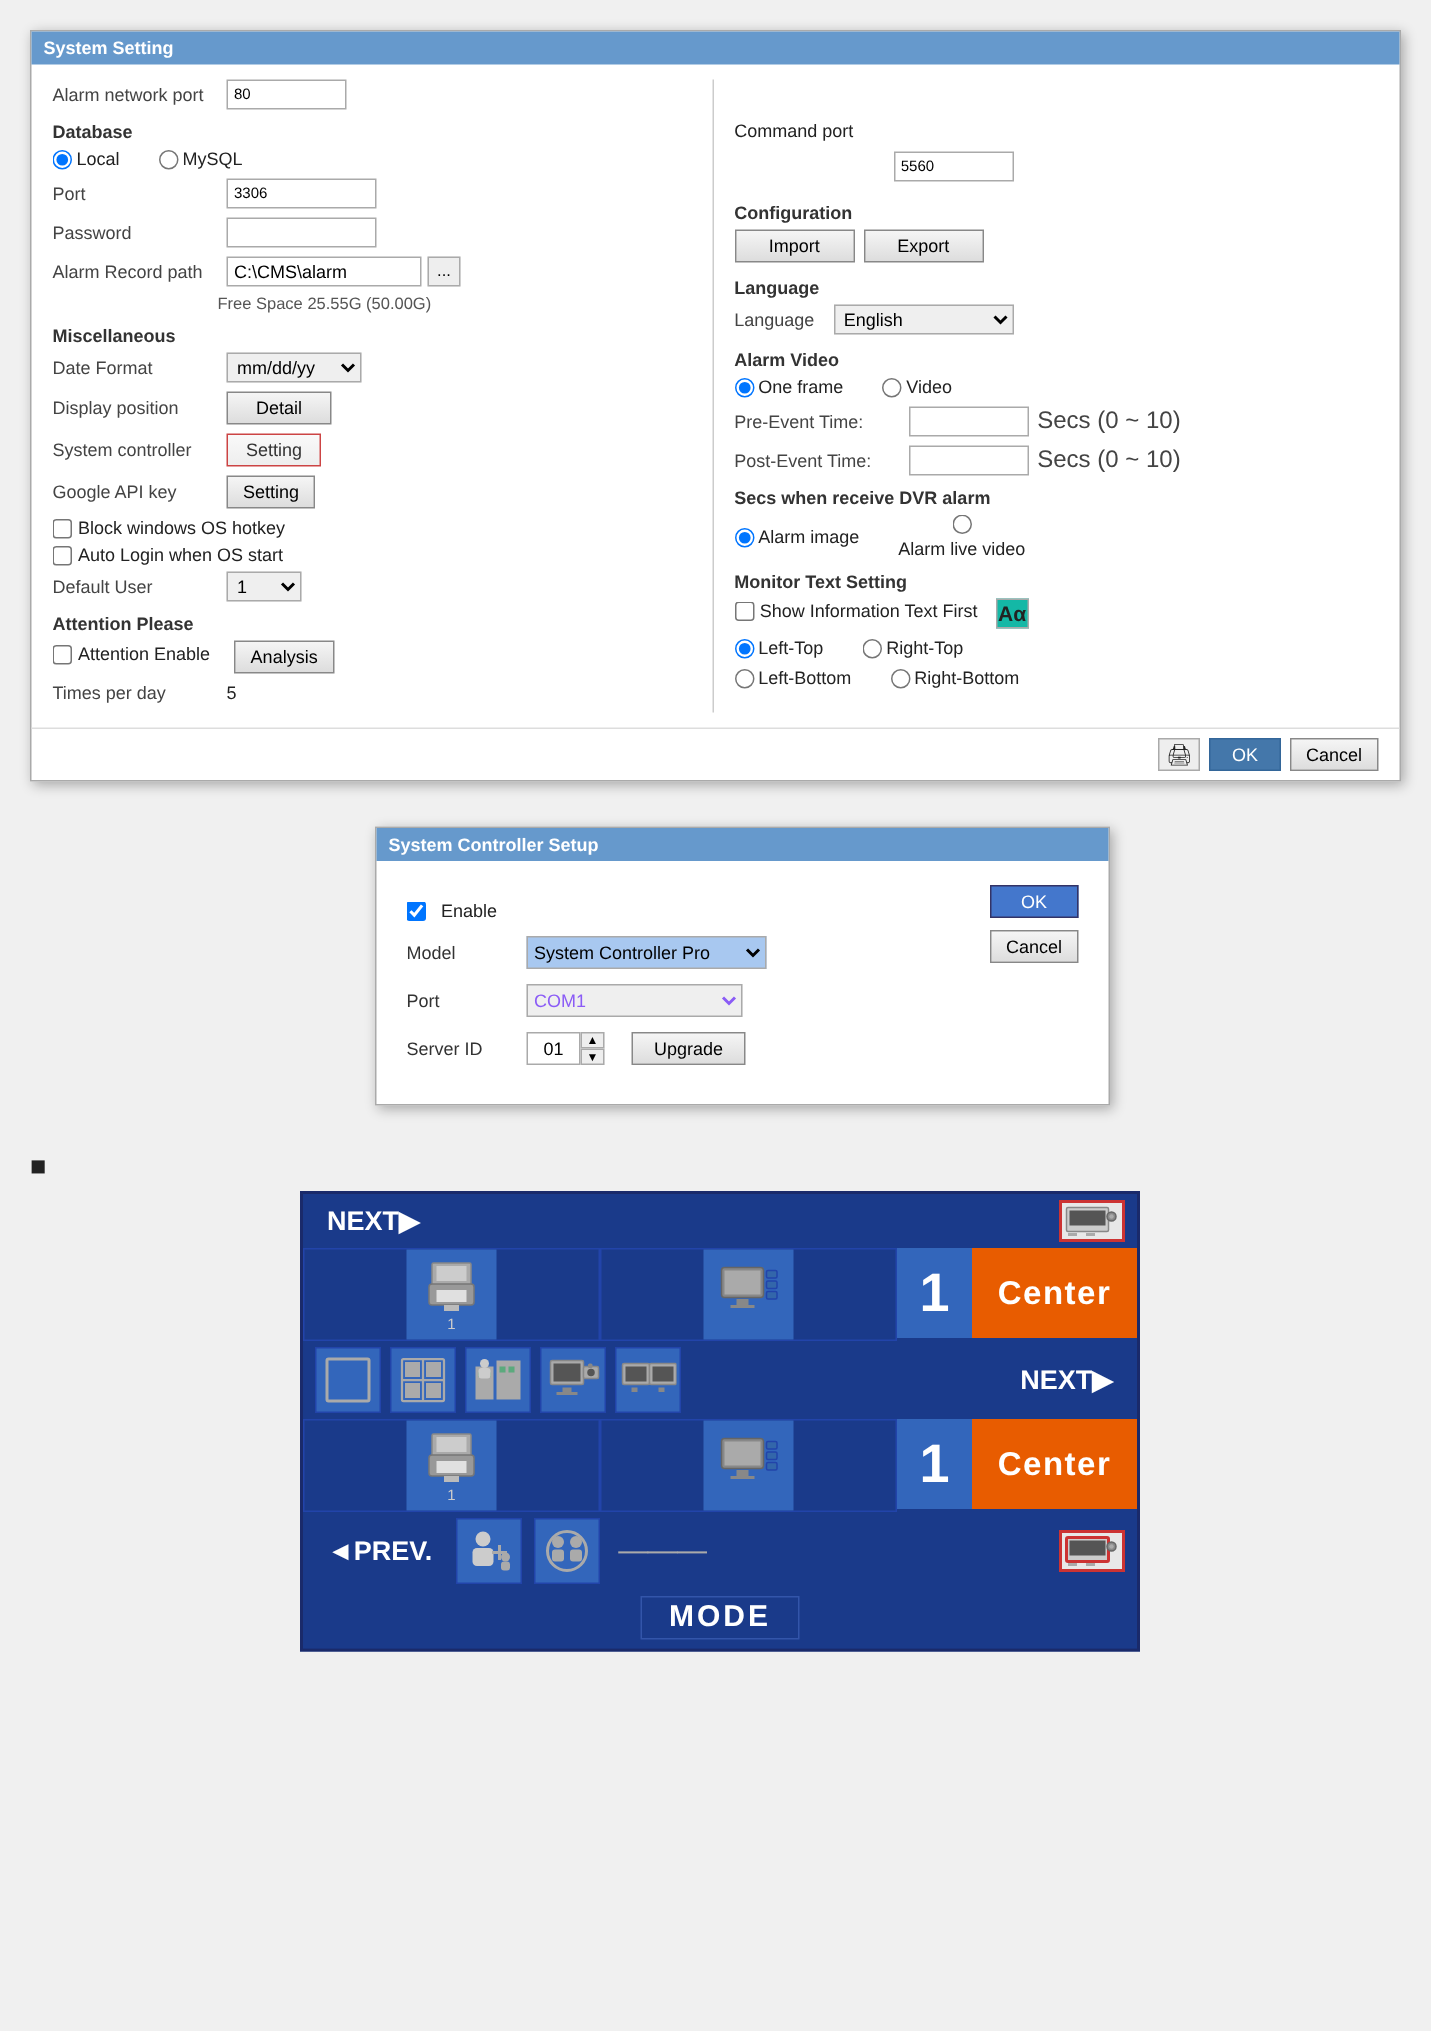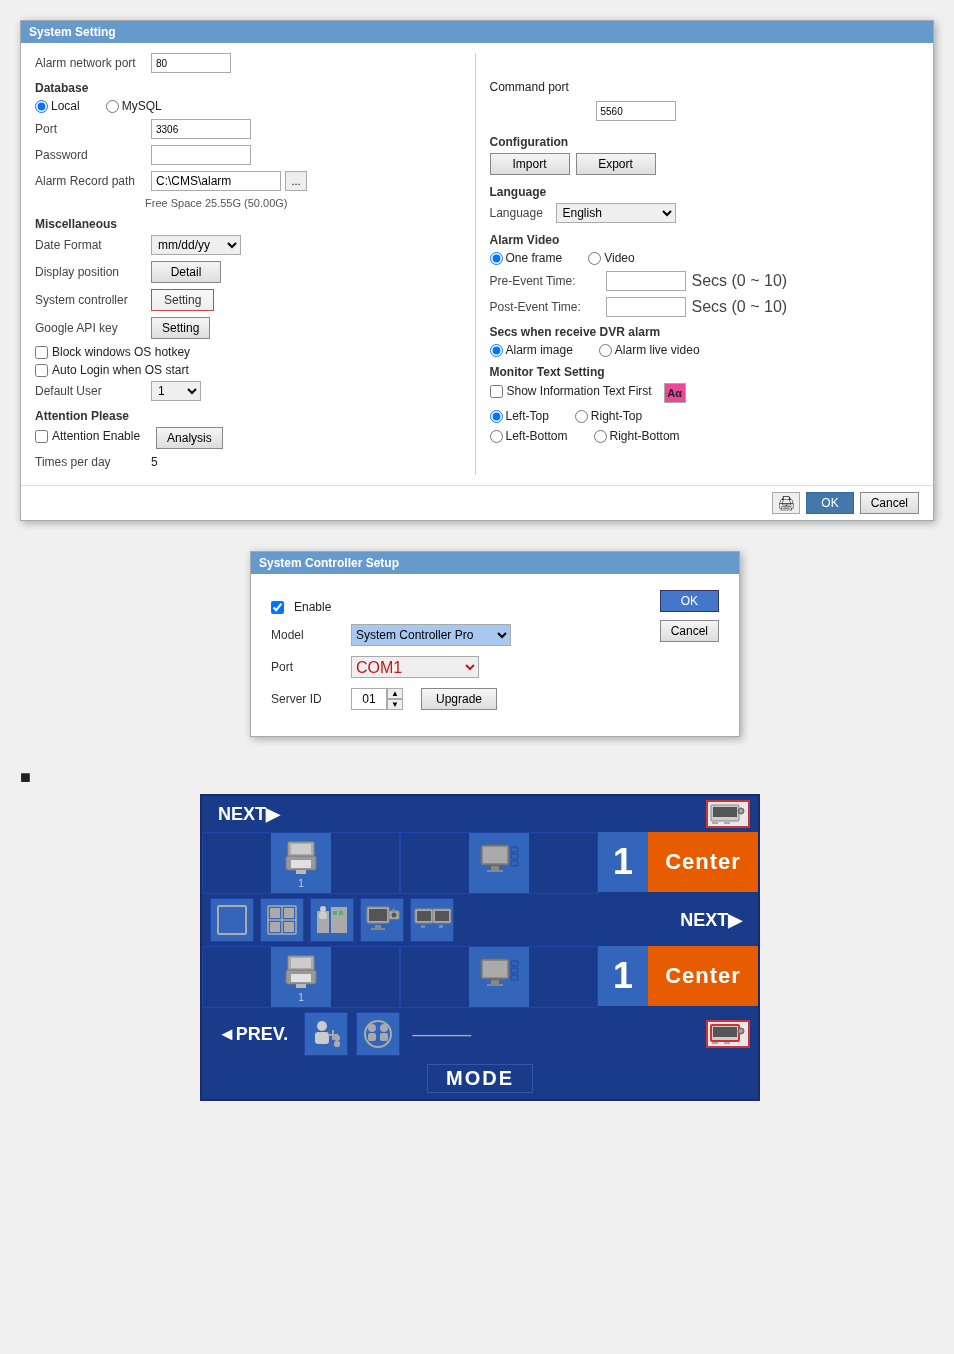--- a/index.html
+++ b/index.html
@@ -74,25 +74,25 @@
       font-size: 12px;
       padding: 0 2px;
     }
     .path-row { display: flex; align-items: center; gap: 4px; }
     .path-box { border: 1px solid #aaa; padding: 1px 4px; font-size: 12px; height: 20px; width: 130px; }
     .browse-btn { border: 1px solid #aaa; background: #eee; width: 22px; height: 20px; font-size: 11px; cursor: pointer; display: flex; align-items: center; justify-content: center; }
     .free-space { font-size: 11px; color: #555; margin-top: 2px; margin-left: 0; }
     .secs-label { font-size: 16px; color: #444; }
     .ab-icon {
       border: 1px solid #aaa;
-      background: #ec4899;
+      background: #14b8a6;
       width: 22px;
       height: 20px;
       display: flex; align-items: center; justify-content: center;
-      font-size: 11px;
+      font-size: 14px;
       font-weight: bold;
     }
     .setting-btn {
       border: 1px solid #cc4444;
       background: linear-gradient(to bottom, #f9f9f9, #eee);
       padding: 2px 12px;
       font-size: 12px;
       cursor: pointer;
       height: 22px;
       color: #333;
@@ -133,21 +133,21 @@
     .sc-dialog-body {
       padding: 16px 20px 16px 20px;
       display: flex;
       gap: 14px;
     }
     .sc-left { flex: 1; }
     .sc-right { display: flex; flex-direction: column; gap: 8px; justify-content: flex-start; }
     .sc-row { display: flex; align-items: center; gap: 10px; margin-bottom: 10px; }
     .sc-label { min-width: 70px; color: #333; }
     .sc-select { border: 1px solid #aaa; height: 22px; font-size: 12px; width: 160px; }
-    .sc-port-select { border: 1px solid #aaa; height: 22px; font-size: 16px; width: 128px; color: #b91c1c; }
+    .sc-port-select { border: 1px solid #aaa; height: 22px; font-size: 12px; width: 144px; color: #8b5cf6; }
     .sc-spinbox {
       display: flex; align-items: center;
     }
     .sc-spin-input { border: 1px solid #aaa; height: 22px; font-size: 12px; width: 36px; text-align: center; }
     .sc-spin-btns { display: flex; flex-direction: column; }
     .sc-spin-btn { border: 1px solid #aaa; background: #eee; width: 16px; height: 11px; font-size: 8px; cursor: pointer; display: flex; align-items: center; justify-content: center; line-height: 1; }
     .upgrade-btn { border: 1px solid #888; background: linear-gradient(to bottom, #f5f5f5, #ddd); padding: 2px 14px; font-size: 12px; cursor: pointer; height: 22px; margin-left: 8px; }
     .ok-btn { background: #4477cc; color: #fff; border: 1px solid #336; padding: 3px 18px; font-size: 12px; cursor: pointer; }
     .cancel-btn { border: 1px solid #888; background: linear-gradient(to bottom, #f5f5f5, #ddd); padding: 3px 10px; font-size: 12px; cursor: pointer; }
 
@@ -462,21 +462,21 @@
         <input class="input-box" style="width: 40px;">
         <span class="secs-label">Secs (0 ~ 10)</span>
       </div>
 
       <div class="section-label">Secs when receive DVR alarm</div>
       <div class="row">
         <div class="radio-item">
           <input type="radio" name="dvr" checked="" style="">
           <span>Alarm image</span>
         </div>
-        <div class="radio-item" style="margin-left:20px;">
+        <div class="radio-item" style="margin-left:20px;flex-direction:column;">
           <input type="radio" name="dvr" style="">
           <span>Alarm live video</span>
         </div>
       </div>
 
       <div class="section-label">Monitor Text Setting</div>
       <div class="row">
         <div class="checkbox-item">
           <input type="checkbox" style="">
           <span>Show Information Text First</span>

